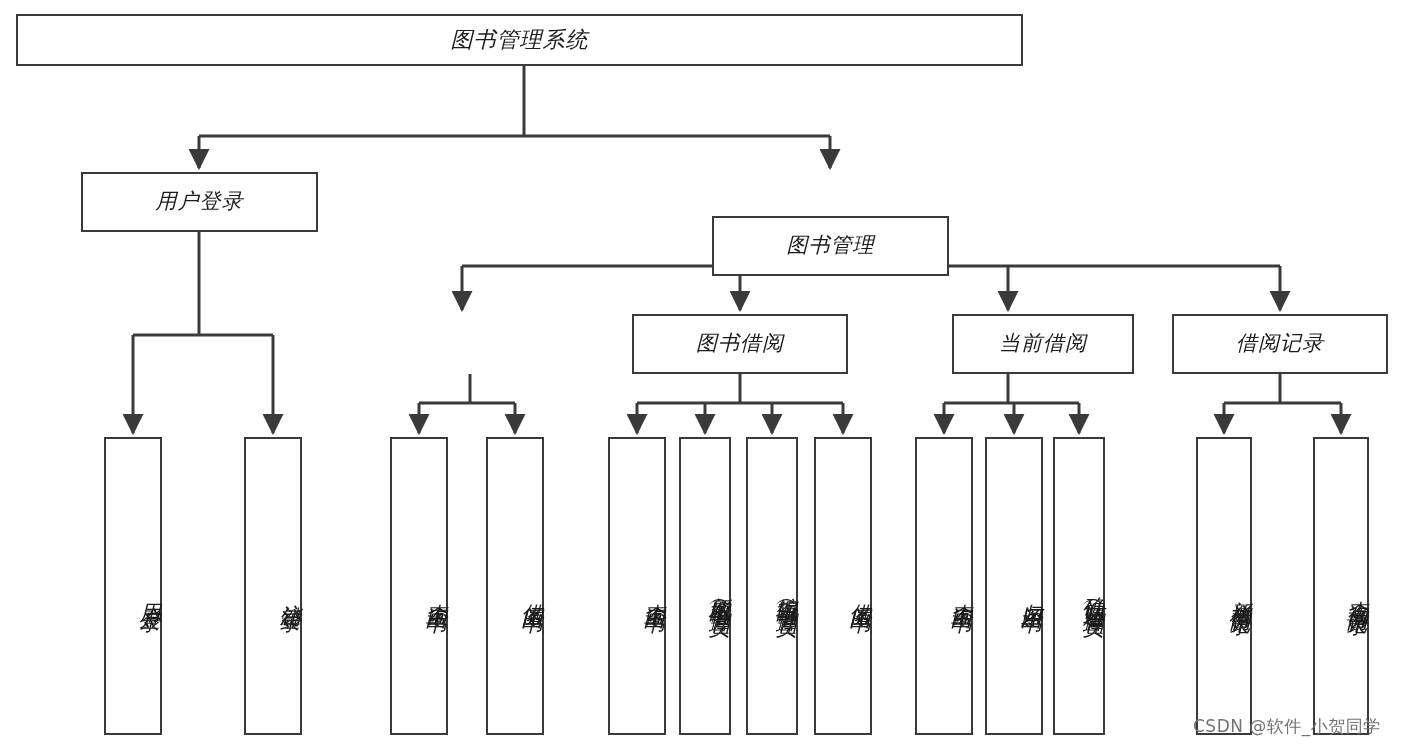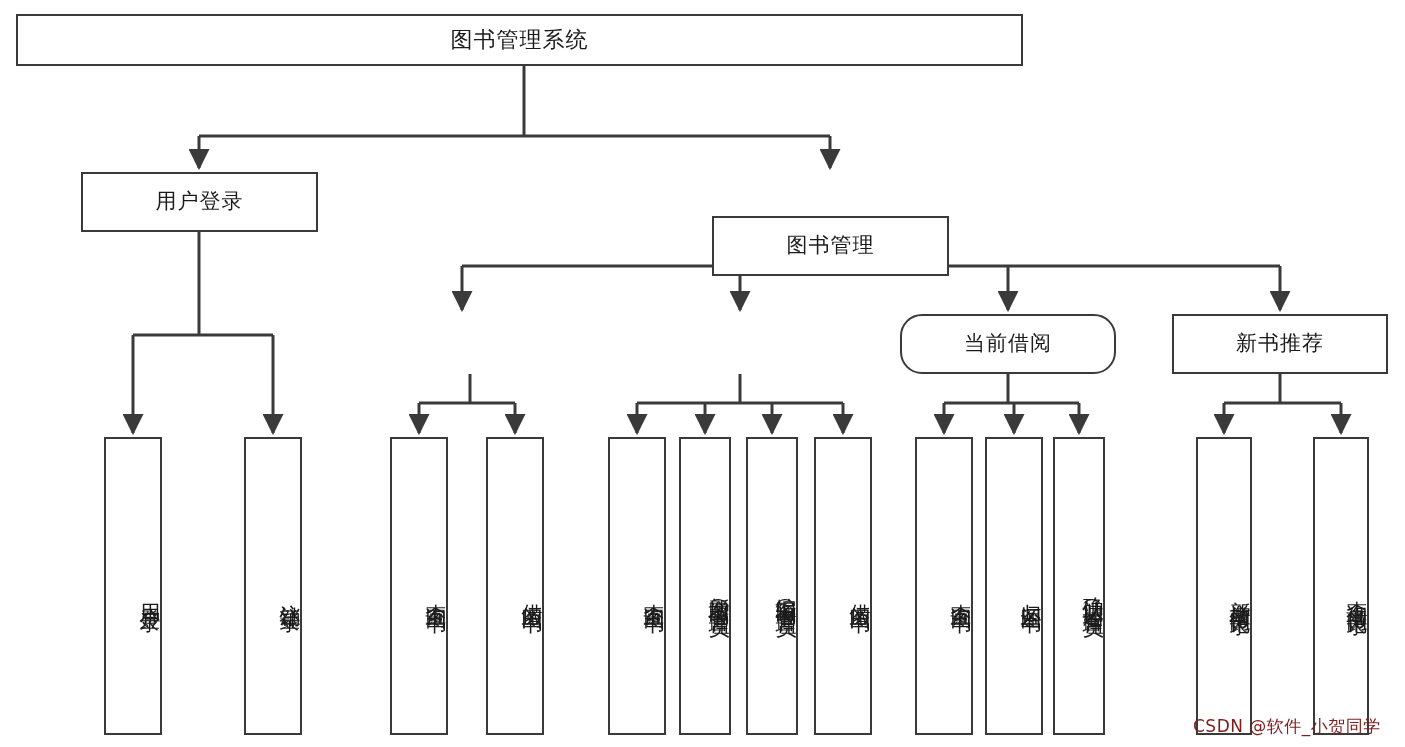--- a/index.html
+++ b/index.html
@@ -27,20 +27,21 @@
   .node {
     position: absolute;
     box-sizing: border-box;
     border: 2px solid #3a3a3a;
     background: #ffffff;
     display: flex;
     align-items: center;
     justify-content: center;
     color: #1b1b1b;
     text-align: center;
+    font-style: italic;
   }
   .node.h {
     font-size: 21px;
     letter-spacing: 1px;
     line-height: 1.2;
   }
   .node.root {
     font-size: 22px;
   }
   .node.v {
@@ -56,21 +57,21 @@
   .node.v .vtext {
     writing-mode: vertical-rl;
     text-orientation: upright;
     white-space: nowrap;
   }
   #watermark {
     position: absolute;
     left: 1193px;
     top: 715px;
     font-size: 17px;
-    color: #7f1d1d;
+    color: #737373;
     white-space: nowrap;
     letter-spacing: 0.5px;
   }
 </style>
 </head>
 <body>
 
 <div id="canvas">
 
   <svg id="edges" viewBox="0 0 1405 747" xmlns="http://www.w3.org/2000/svg">
@@ -127,25 +128,28 @@
     <span>图书管理系统</span>
   </div>
 
   <div class="node h" style="left:81px;top:172px;width:237px;height:60px;">
     <span>用户登录</span>
   </div>
   <div class="node h" style="left:712px;top:172px;width:237px;height:60px;margin-top:44px;">
     <span>图书管理</span>
   </div>
 
-  <div class="node h" style="left:900px;top:314px;width:216px;height:60px;border-radius:22px;">
+  <div class="node h" style="left:632px;top:314px;width:216px;height:60px;">
+    <span>图书借阅</span>
+  </div>
+  <div class="node h" style="left:952px;top:314px;width:182px;height:60px;">
     <span>当前借阅</span>
   </div>
   <div class="node h" style="left:1172px;top:314px;width:216px;height:60px;">
-    <span>新书推荐</span>
+    <span>借阅记录</span>
   </div>
 
   <div class="node v" style="left:104px;top:437px;width:58px;height:298px;">
     <span class="vtext">用户登录</span>
   </div>
   <div class="node v" style="left:244px;top:437px;width:58px;height:298px;">
     <span class="vtext">注销登录</span>
   </div>
   <div class="node v" style="left:390px;top:437px;width:58px;height:298px;">
     <span class="vtext">查询图书</span>

